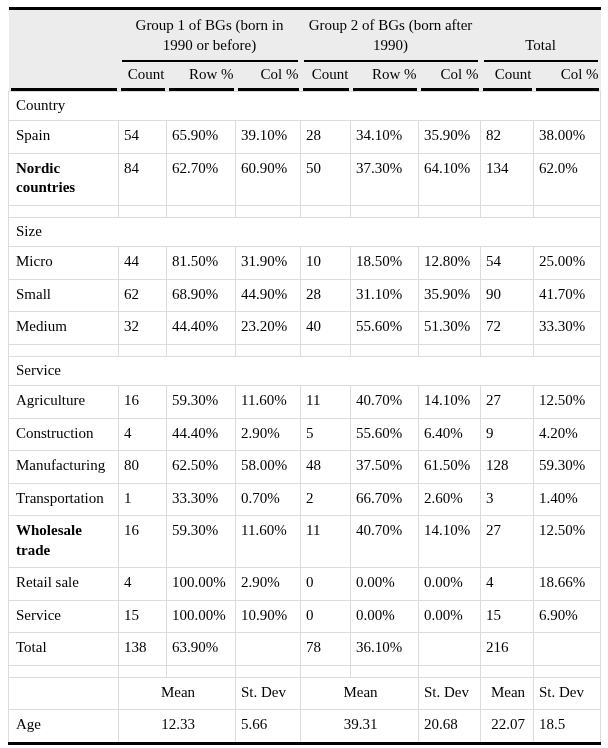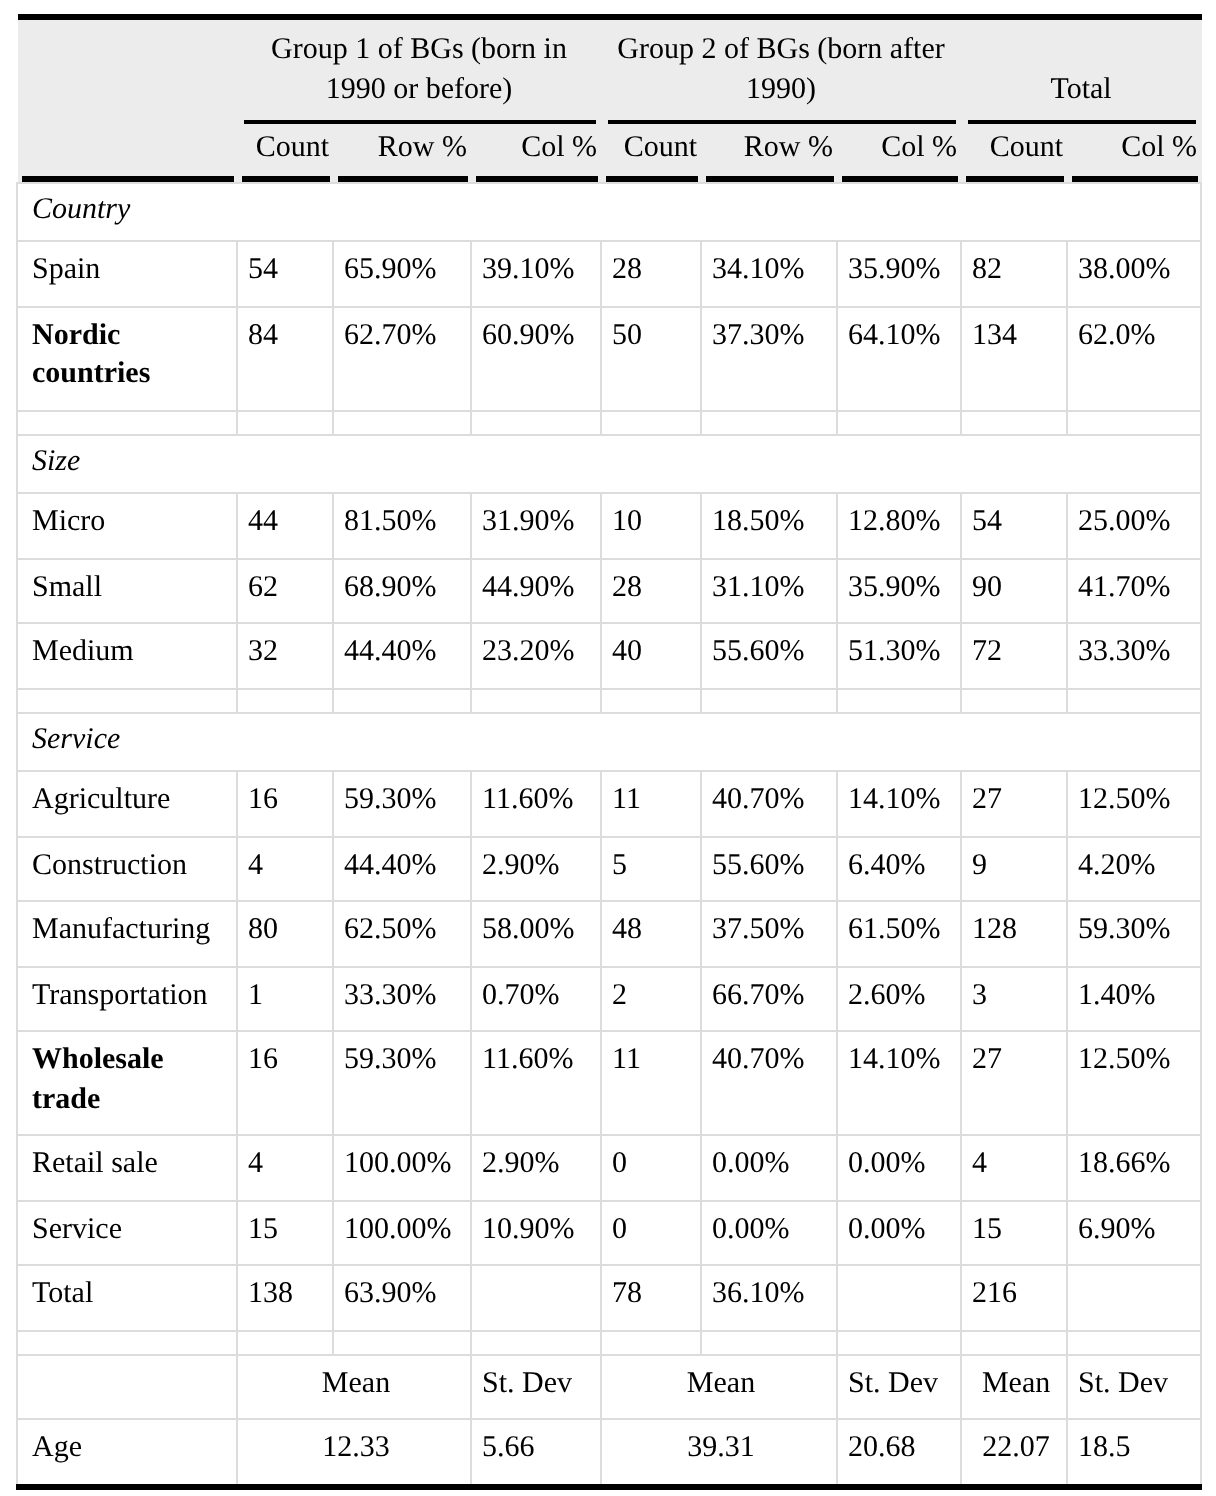--- a/index.html
+++ b/index.html
@@ -33,21 +33,21 @@
   .stext { text-align: right; padding: 3px 2px 4px 5px; line-height: 1.25; min-height: 19px; }
   .rule3 { height: 3px; background: #000; margin: 0 2px; }
 
   
   tbody td {
     border: 1px solid #dcdcdc;
     padding: 5px 3px 7px 5px;
     vertical-align: top;
     line-height: 1.3;
   }
-  tr.section-row td { font-style: italic; padding: 4px 6px 5px 7px; }
+  tr.section-row td { padding: 4px 6px 5px 7px; }
   tr.spacer-row td { padding: 0; height: 11px; }
   td.lbl { padding-left: 7px; }
   td.wrap2 { padding-right: 34px; font-weight: bold; }
   .ctr { text-align: center; }
   tr.age-row td { border-bottom: 3px solid #000; }
 </style>
 </head>
 <body>
 
 <div class="sheet">

